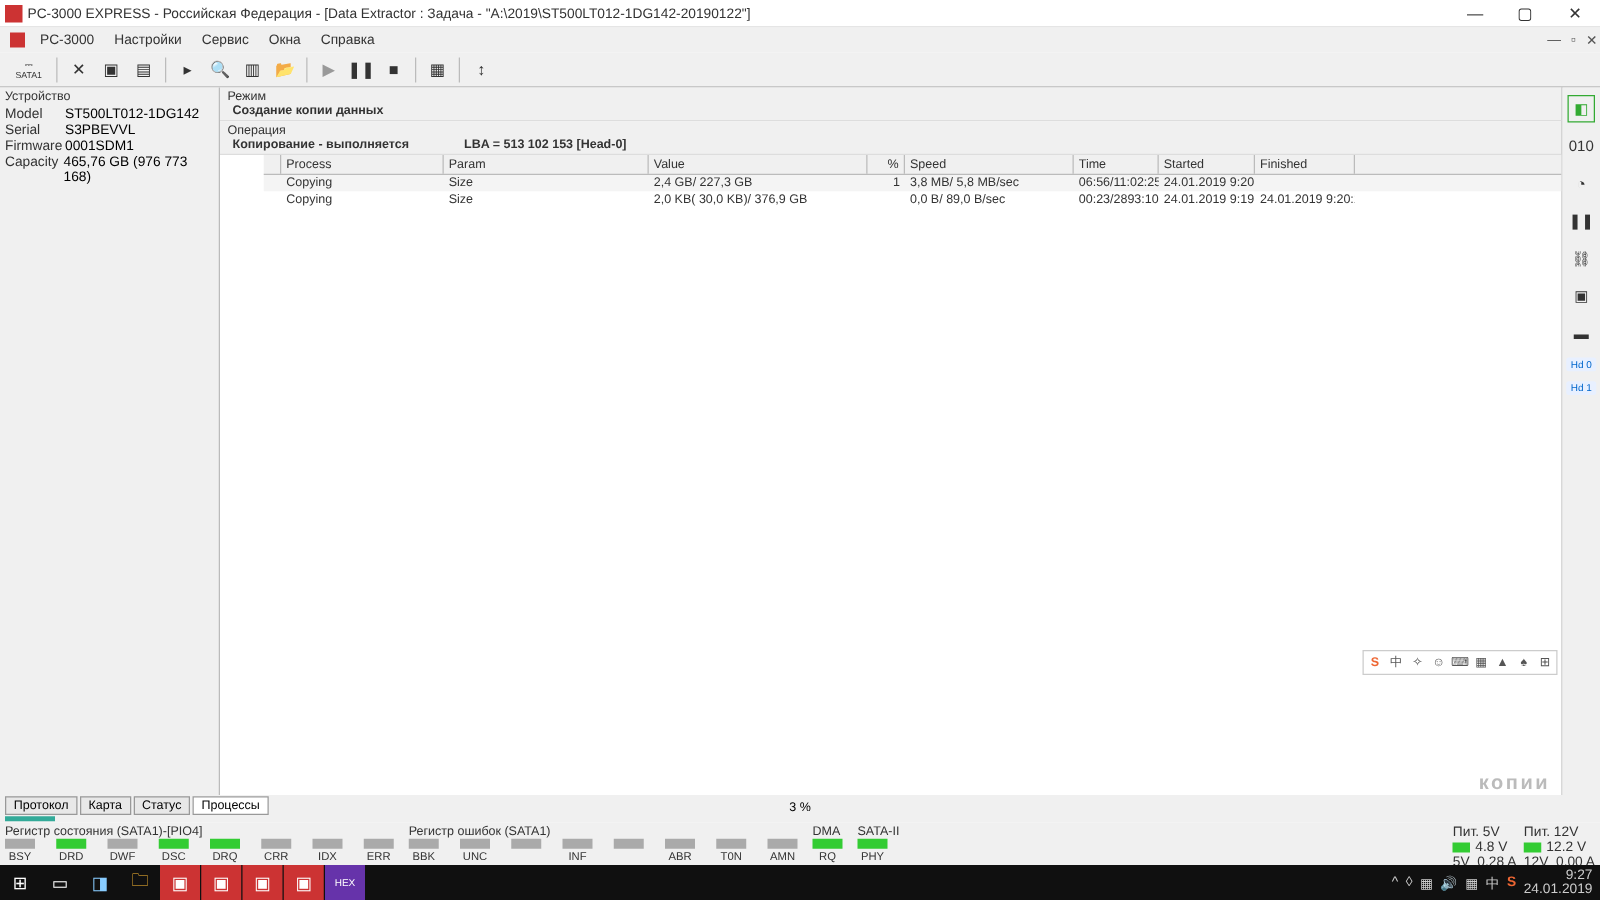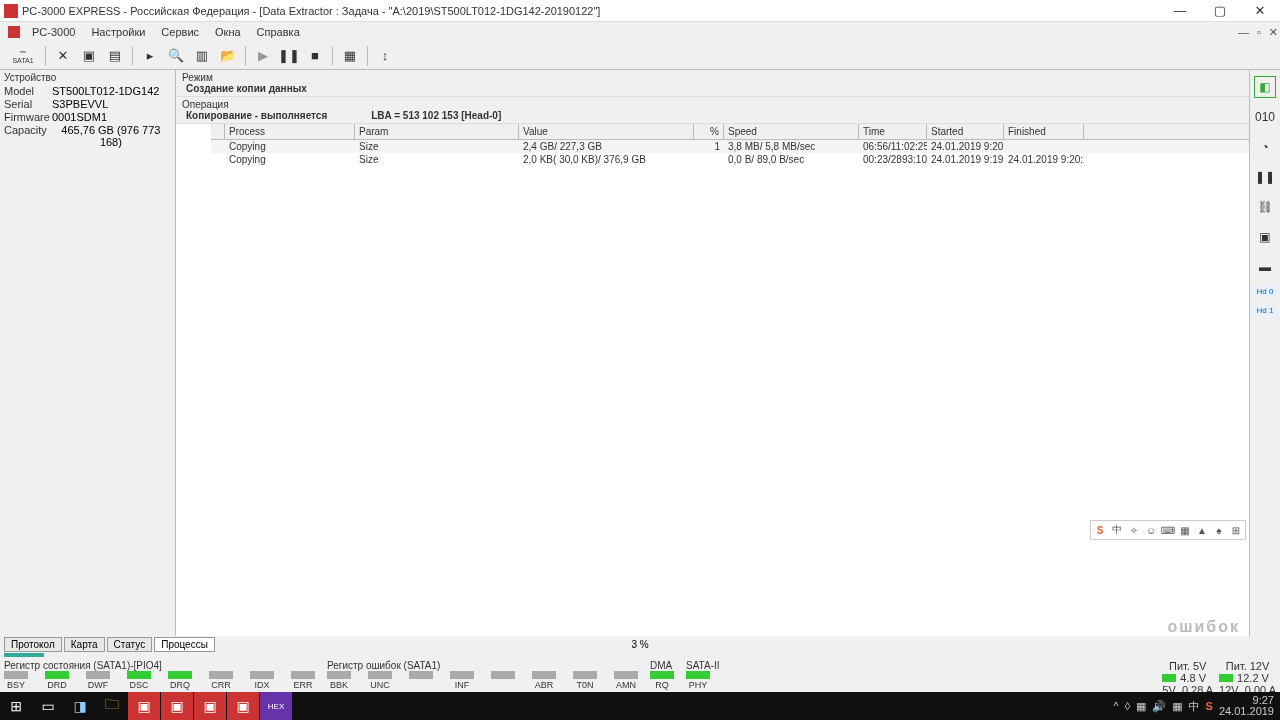--- a/index.html
+++ b/index.html
@@ -23,21 +23,21 @@
 .toolbar .tbtn { width: 24px; height: 24px; display: flex; align-items: center; justify-content: center; color: #333; font-size: 13px; }
 .toolbar .tbtn.sata { width: 34px; font-size: 8px; flex-direction: column; }
 .toolbar .sep { width: 1px; height: 20px; background: #bbb; margin: 0 3px; }
 
 
 .main { display: flex; height: 566px; }
 .leftpane { width: 176px; background: #f0f0f0; border-right: 1px solid #bbb; padding: 2px 4px; }
 .leftpane .grouptitle { font-size: 10px; color: #333; margin-bottom: 2px; }
 .leftpane .inforow { display: flex; font-size: 10px; margin-bottom: 1px; }
 .leftpane .inforow .lbl { width: 44px; margin-right: 4px; color: #333; }
-.leftpane .inforow .val { color: #000; text-align: center; }
+.leftpane .inforow .val { color: #000; }
 
 .centerpane { flex: 1; display: flex; flex-direction: column; border-right: 1px solid #bbb; }
 .modesec { background: #f0f0f0; padding: 2px 6px; border-bottom: 1px solid #ddd; }
 .modesec .seclbl { font-size: 10px; color: #333; }
 .modesec .secval { font-size: 10px; font-weight: bold; color: #333; padding-left: 4px; }
 .modesec .lbarow { display: flex; gap: 40px; }
 
 .table { flex: 1; background: #fff; margin-left: 35px; }
 .table .thead { display: flex; background: #f0f0f0; border-bottom: 1px solid #bbb; }
 .table .th { padding: 2px 4px; border-right: 1px solid #bbb; font-size: 10px; color: #333; }
@@ -54,40 +54,40 @@
 
 .imebar { position: absolute; right: 34px; top: 520px; display: flex; gap: 3px; background: #fff; padding: 2px; border: 1px solid #ccc; }
 .imebar .imeitem { width: 14px; height: 14px; display: flex; align-items: center; justify-content: center; font-size: 10px; color: #555; }
 
 
 .watermark { position: absolute; right: 40px; top: 618px; text-align: right; }
 .watermark .w1 { font-size: 16px; font-weight: bold; color: #bbb; letter-spacing: 2px; }
 .watermark .w2 { font-size: 15px; font-weight: bold; color: #bbb; letter-spacing: 2px; }
 
 
-.tabsrow { height: 16px; background: #f0f0f0; display: flex; align-items: center; padding-left: 4px; position: relative; }
+.tabsrow { height: 16px; background: #f0f0f0; display: flex; align-items: flex-end; padding-left: 4px; position: relative; }
 .tabsrow .tab { padding: 1px 6px; border: 1px solid #999; background: #e8e8e8; margin-right: 2px; font-size: 10px; }
 .tabsrow .tab.active { background: #fff; }
 .tabsrow .pct { position: absolute; left: 50%; transform: translateX(-50%); font-size: 10px; }
 
 
 .progrow { height: 6px; background: #f0f0f0; padding: 1px 4px; }
 .progrow .pbar { width: 40px; height: 4px; background: #3a9; }
 
 
 .statusstrips { height: 38px; background: #f0f0f0; display: flex; padding: 2px 4px; gap: 12px; }
 .reggroup { }
 .reggroup .regtitle { font-size: 10px; color: #333; }
 .reggroup .regrow { display: flex; gap: 17px; }
 .regcell { width: 24px; text-align: center; }
 .regcell .light { height: 8px; background: #aaa; margin-bottom: 1px; }
 .regcell .light.on { background: #3c3; }
 .regcell .lbl { font-size: 9px; color: #333; }
 .powgroup { margin-left: auto; display: flex; gap: 6px; }
-.powcol { font-size: 9px; color: #333; text-align: center; }
+.powcol { font-size: 9px; color: #333; text-align: left; }
 
 
 .taskbar { position: absolute; bottom: 0; left: 0; right: 0; height: 28px; background: #101010; display: flex; align-items: center; }
 .taskbar .tbicon { width: 32px; height: 28px; display: flex; align-items: center; justify-content: center; color: #fff; font-size: 14px; }
 .taskbar .tbicon.red { background: #c33; width: 32px; margin-right:1px;}
 .taskbar .tbicon.hex { background: #63a; }
 .taskbar .tbicon.fld { color: #fb3; }
 .taskbar .tray { margin-left: auto; display: flex; align-items: center; color: #ccc; font-size: 10px; gap: 6px; padding-right: 6px; }
 .taskbar .clock { text-align: right; line-height: 11px; }
 </style>
@@ -230,21 +230,21 @@
   <div class="imeitem">✧</div>
   <div class="imeitem">☺</div>
   <div class="imeitem">⌨</div>
   <div class="imeitem">▦</div>
   <div class="imeitem">▲</div>
   <div class="imeitem">♠</div>
   <div class="imeitem">⊞</div>
 </div>
 
 <div class="watermark">
-  <div class="w1">ошибок</div>
+  <div class="w1">копии</div>
   <div class="w2">18913587620</div>
 </div>
 
 <div class="tabsrow">
   <div class="tab">Протокол</div>
   <div class="tab">Карта</div>
   <div class="tab">Статус</div>
   <div class="tab active">Процессы</div>
   <div class="pct">3 %</div>
 </div>

